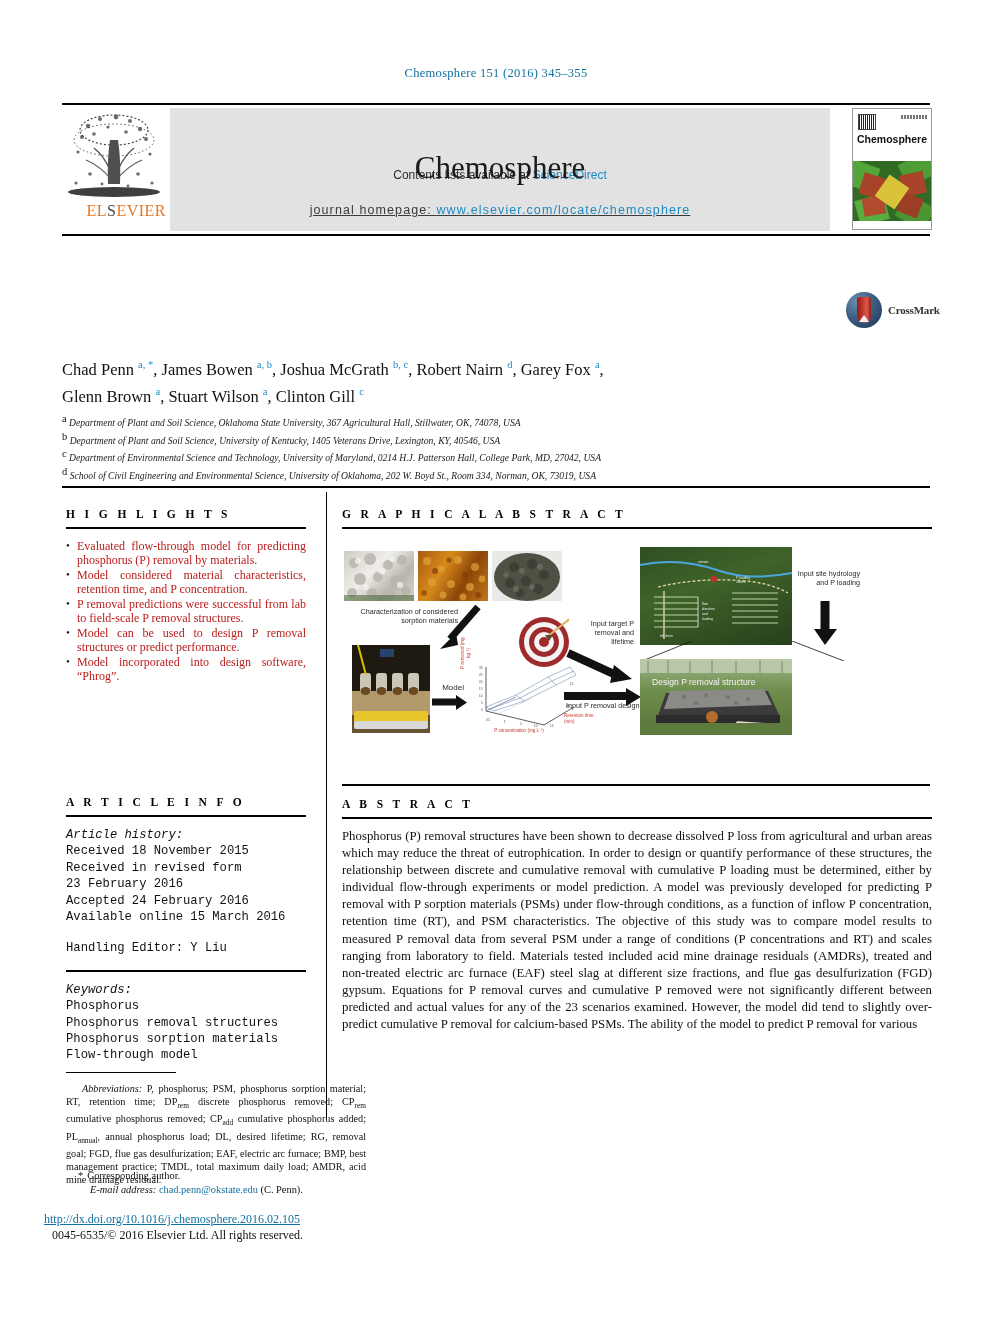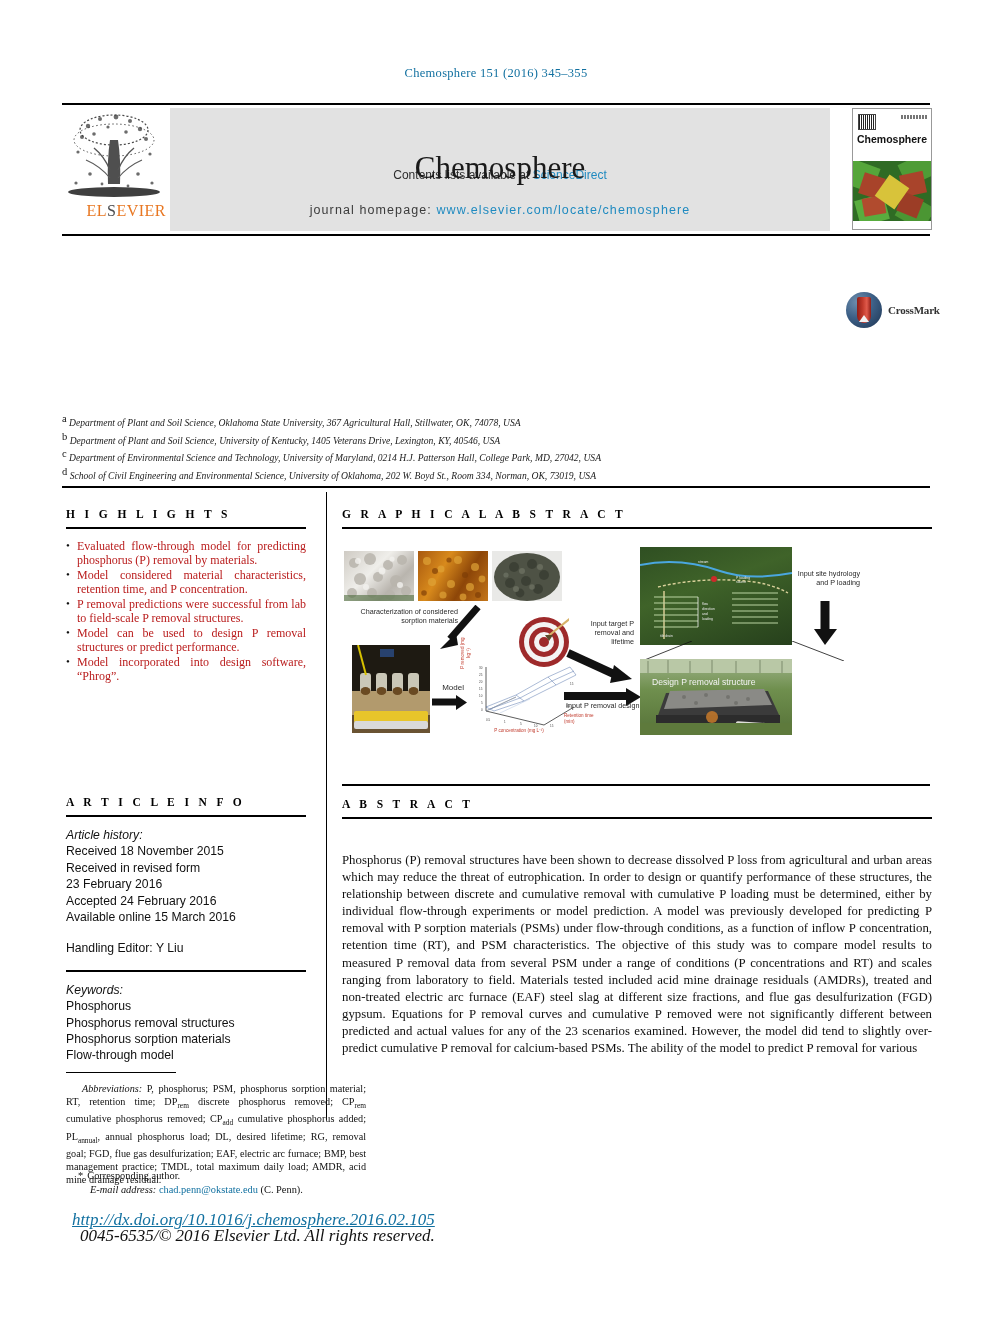--- a/index.html
+++ b/index.html
@@ -100,20 +100,21 @@
     color: #1a1a1a;
   }
   .homepage-line {
     position: absolute;
     left: 0; top: 95px;
     width: 660px; text-align: center;
     font-family: "Liberation Sans", sans-serif;
     font-size: 12.5px;
     letter-spacing: 1.1px;
     color: #3b3b3b;
+    text-decoration: underline;
   }
   .homepage-line .url { color: #1f8ac0; }
 
   .cover-thumb {
     position: absolute;
     left: 790px; top: 0;
     width: 78px; height: 120px;
     border: 1px solid #999;
     background: #fff;
     overflow: hidden;
@@ -275,21 +276,21 @@
     font-size: 11px; color: #111;
   }
 
   .article-info {
     position: absolute;
     left: 66px; top: 796px;
     width: 240px;
   }
   .ai-body {
     margin-top: 10px;
-    font-family: Liberation Sans, sans-serif;
+    font-family: Liberation Mono, monospace;
     font-size: 12.2px;
     line-height: 16.4px;
     color: #111;
   }
   .ai-label { font-style: italic; }
   .ai-rule { height: 2px; background: #000; margin: 13px 0 9px 0; }
 
   
   .col-right {
     position: absolute;
@@ -313,21 +314,20 @@
   }
   .abstract-body {
     position: absolute;
     left: 342px; top: 828px;
     width: 590px;
     font-family: "Liberation Serif", serif;
     font-size: 12.8px;
     line-height: 17.1px;
     text-align: justify;
     color: #111;
-    margin-top: 24px;
   }
 
   
   .foot-rule {
     position: absolute; left: 66px; top: 1072px;
     width: 110px; height: 1px; background: #000;
   }
   .abbrev {
     position: absolute;
     left: 66px; top: 1082px;
@@ -348,26 +348,25 @@
     font-size: 10.4px;
     line-height: 14px;
     color: #111;
   }
   .corresp .star { margin-right: 4px; }
   .corresp .em-lab { font-style: italic; }
   .corresp a, .doi a { color: #1170a0; text-decoration: none; }
 
   .doi {
     position: absolute;
-    left: 72px; top: 1212px;
+    left: 44px; top: 1212px;
     width: 420px;
     font-family: "Liberation Serif", serif;
-    font-size: 17px;
+    font-size: 12px;
     line-height: 15.5px;
-    font-style: italic;
   }
   .doi .doi-url {
     color: #1170a0;
     text-decoration: underline;
     display: block;
   }
   .doi .copyright { color: #111; display: block; margin-left: 8px; }
 
   
   .ga-photo { position: absolute; overflow: hidden; }
@@ -480,20 +479,24 @@
   </div>
 
 
   <div class="crossmark">
     <div class="crossmark-disc">
       <div class="crossmark-book"></div>
     </div>
     <div class="crossmark-word">CrossMark</div>
   </div>
 
+  <div class="authors">
+    <div>Chad Penn <sup>a, *</sup>, James Bowen <sup>a, b</sup>, Joshua McGrath <sup>b, c</sup>, Robert Nairn <sup>d</sup>, Garey Fox <sup>a</sup>,</div>
+    <div>Glenn Brown <sup>a</sup>, Stuart Wilson <sup>a</sup>, Clinton Gill <sup>c</sup></div>
+  </div>
 
   <div class="affiliations">
     <div class="aff"><sup>a</sup> <span>Department of Plant and Soil Science, Oklahoma State University, 367 Agricultural Hall, Stillwater, OK, 74078, USA</span></div>
     <div class="aff"><sup>b</sup> <span>Department of Plant and Soil Science, University of Kentucky, 1405 Veterans Drive, Lexington, KY, 40546, USA</span></div>
     <div class="aff"><sup>c</sup> <span>Department of Environmental Science and Technology, University of Maryland, 0214 H.J. Patterson Hall, College Park, MD, 27042, USA</span></div>
     <div class="aff"><sup>d</sup> <span>School of Civil Engineering and Environmental Science, University of Oklahoma, 202 W. Boyd St., Room 334, Norman, OK, 73019, USA</span></div>
   </div>
 
   <div class="rule-mid"></div>
   <div class="col-divider"></div>

